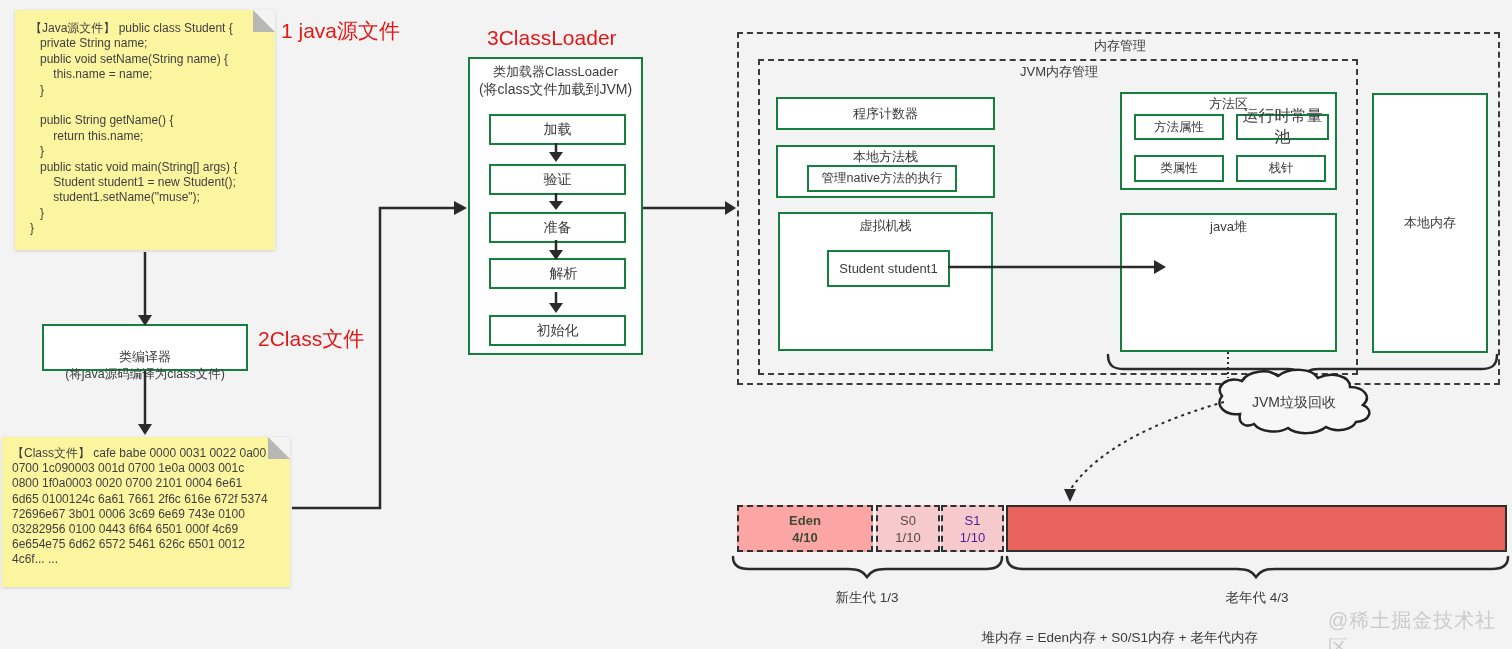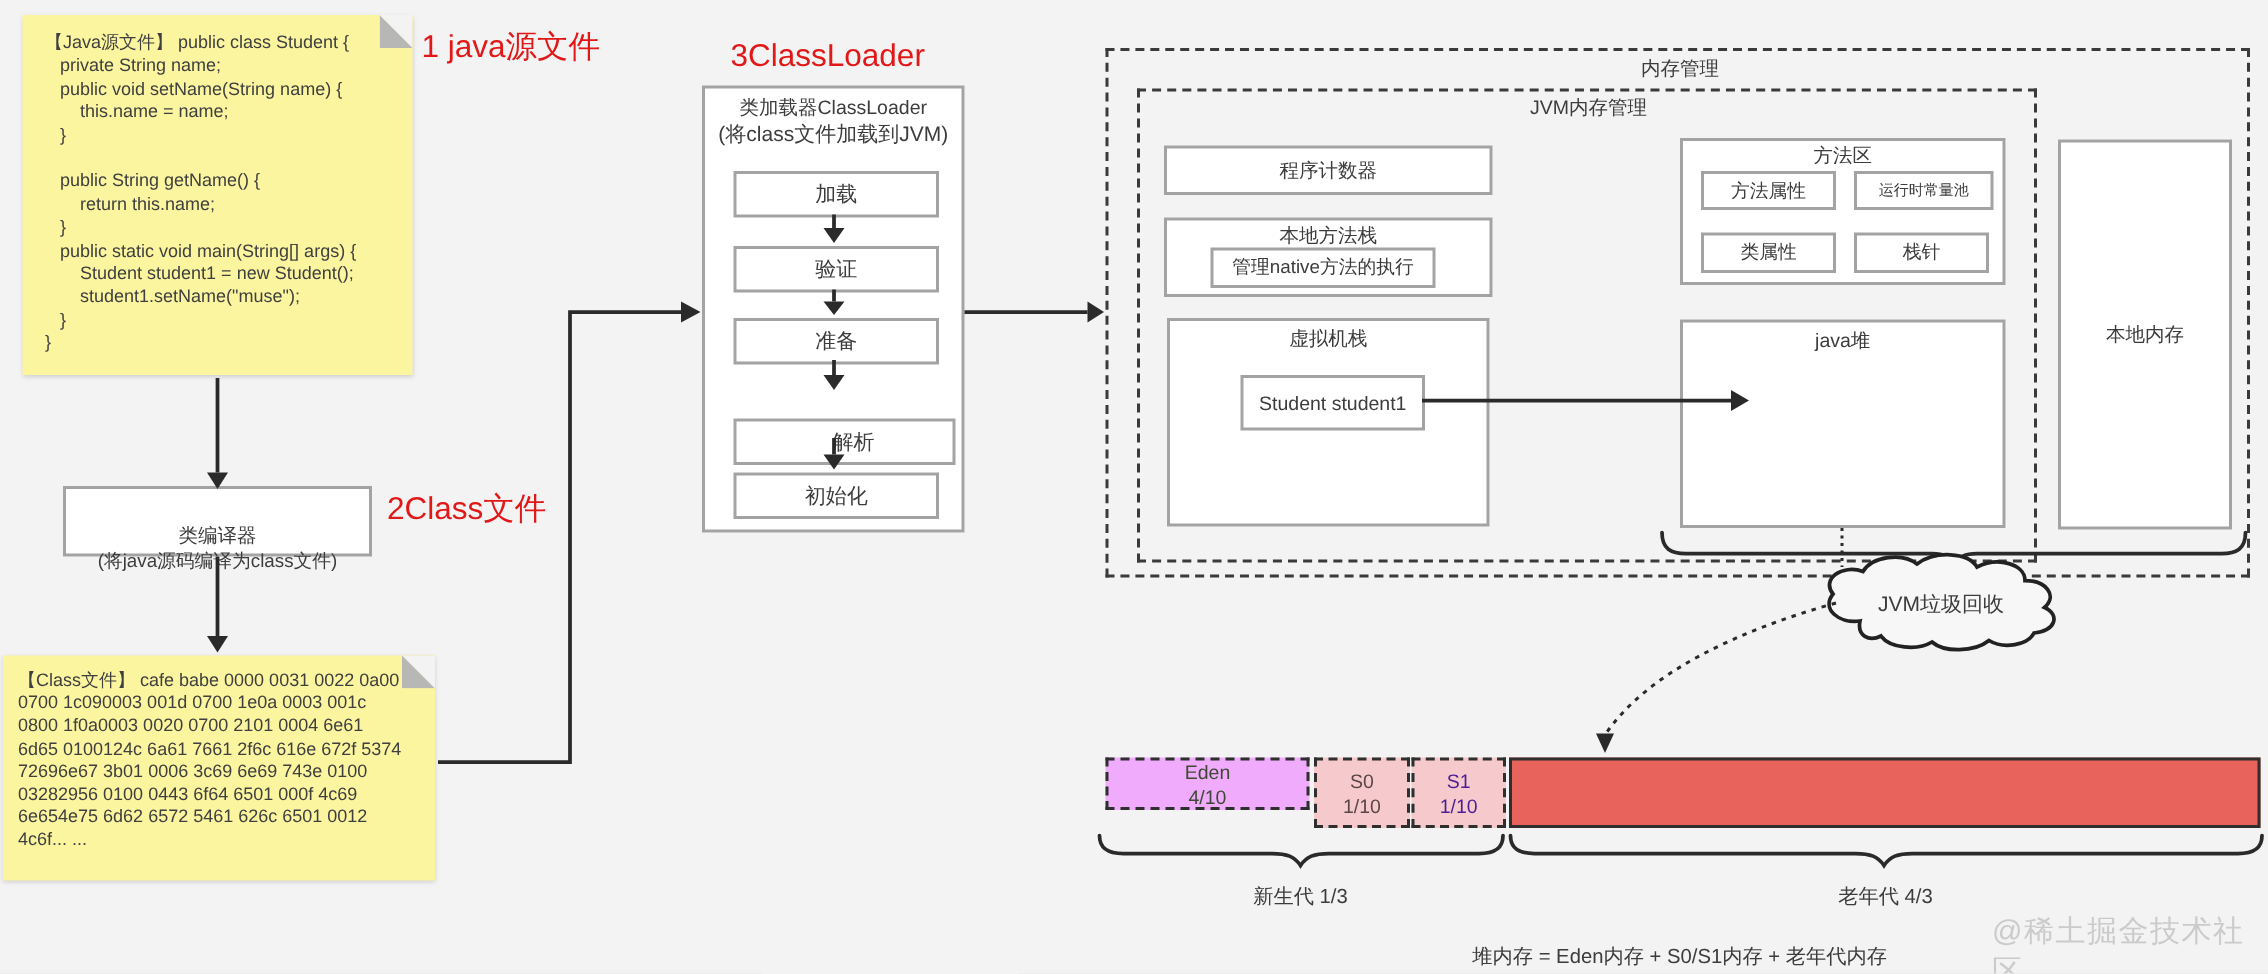--- a/index.html
+++ b/index.html
@@ -12,21 +12,21 @@
   }
   .abs{position:absolute;}
   
   .note{background:#fbf5a0;box-shadow:0 1px 3px rgba(0,0,0,.15);}
   .note .code{white-space:pre-wrap;font-size:12px;line-height:15.4px;color:#3f3f3f;}
   .fold-cut{position:absolute;top:0;right:0;width:22px;height:22px;background:#f3f3f3;
     clip-path:polygon(0 0,100% 0,100% 100%);}
   .fold-flap{position:absolute;top:0;right:0;width:22px;height:22px;background:#b7b7b5;
     clip-path:polygon(0 0,100% 100%,0 100%);}
   
-  .box{background:#fff;border:2px solid #a3a3a3;}
+  .box{background:#fff;border:2px solid #15803d;}
   .cbox{display:flex;align-items:center;justify-content:center;text-align:center;}
   .title-top{position:absolute;top:3px;left:0;right:0;text-align:center;font-size:13px;color:#3c3c3c;}
   
   .dashed{border:2px dashed #3a3a3a;background:transparent;}
   .red-label{color:#e21818;font-size:21px;white-space:nowrap;}
   .small{font-size:12.5px;}
   .svg-overlay{position:absolute;left:0;top:0;pointer-events:none;z-index:40;}
   .seg{display:flex;flex-direction:column;align-items:center;justify-content:center;
        font-size:13px;color:#3d4a33;line-height:17px;}
   .gray-cap{font-size:13.5px;color:#3c3c3c;}
@@ -78,21 +78,21 @@
 
   <div class="abs red-label" style="left:487px;top:26px;">3ClassLoader</div>
   <div class="abs box" style="left:468px;top:57px;width:175px;height:298px;">
     <div style="position:absolute;top:4px;left:0;right:0;text-align:center;">
       <div style="font-size:13px;">类加载器ClassLoader</div>
       <div style="font-size:14px;">(将class文件加载到JVM)</div>
     </div>
     <div class="box cbox abs" style="left:19px;top:55px;width:137px;height:31px;font-size:14px;">加载</div>
     <div class="box cbox abs" style="left:19px;top:105px;width:137px;height:31px;font-size:14px;">验证</div>
     <div class="box cbox abs" style="left:19px;top:153px;width:137px;height:31px;font-size:14px;">准备</div>
-    <div class="box cbox abs" style="left:19px;top:220px;width:148px;height:31px;font-size:14px;padding-left:12px;">解析</div>
+    <div class="box cbox abs" style="left:19px;top:199px;width:137px;height:31px;font-size:14px;padding-left:12px;">解析</div>
     <div class="box cbox abs" style="left:19px;top:256px;width:137px;height:31px;font-size:14px;">初始化</div>
   </div>
 
   <div class="abs dashed" style="left:737px;top:32px;width:763px;height:353px;">
     <div class="abs" style="left:355px;top:3px;font-size:13px;">内存管理</div>
   </div>
 
   <div class="abs dashed" style="left:758px;top:59px;width:600px;height:316px;">
     <div class="abs" style="left:260px;top:2px;font-size:13px;">JVM内存管理</div>
   </div>
@@ -105,32 +105,32 @@
   </div>
 
   <div class="abs box" style="left:778px;top:212px;width:215px;height:139px;">
     <div class="title-top">虚拟机栈</div>
     <div class="box cbox abs" style="left:47px;top:36px;width:123px;height:37px;font-size:13px;">Student student1</div>
   </div>
 
   <div class="abs box" style="left:1120px;top:92px;width:217px;height:98px;">
     <div class="title-top" style="top:1px;">方法区</div>
     <div class="box cbox abs" style="left:12px;top:20px;width:90px;height:26px;font-size:12.5px;">方法属性</div>
-    <div class="box cbox abs" style="left:114px;top:20px;width:93px;height:26px;font-size:10px;">运行时常量池</div>
+    <div class="box cbox abs" style="left:114px;top:20px;width:93px;height:26px;font-size:16px;">运行时常量池</div>
     <div class="box cbox abs" style="left:12px;top:61px;width:90px;height:27px;font-size:12.5px;">类属性</div>
     <div class="box cbox abs" style="left:114px;top:61px;width:90px;height:27px;font-size:12.5px;">栈针</div>
   </div>
 
   <div class="abs box" style="left:1120px;top:213px;width:217px;height:139px;">
     <div class="title-top">java堆</div>
   </div>
 
   <div class="abs box cbox" style="left:1372px;top:93px;width:116px;height:260px;font-size:13px;">本地内存</div>
 
-  <div class="abs seg" style="left:737px;top:505px;width:136px;height:35px;background:#f0abfc;border:2px dashed #2f2f2f;">
+  <div class="abs seg" style="left:737px;top:505px;width:136px;height:47px;background:#fca5a5;border:2px dashed #2f2f2f;font-weight:bold;">
     <div>Eden</div>
     <div>4/10</div>
   </div>
   <div class="abs seg" style="left:876px;top:505px;width:64px;height:47px;background:#f6cacd;border:2px dashed #2f2f2f;color:#5a4646;">
     <div>S0</div>
     <div>1/10</div>
   </div>
   <div class="abs seg" style="left:941px;top:505px;width:63px;height:47px;background:#f6cacd;border:2px dashed #2f2f2f;color:#4c1d95;">
     <div>S1</div>
     <div>1/10</div>

